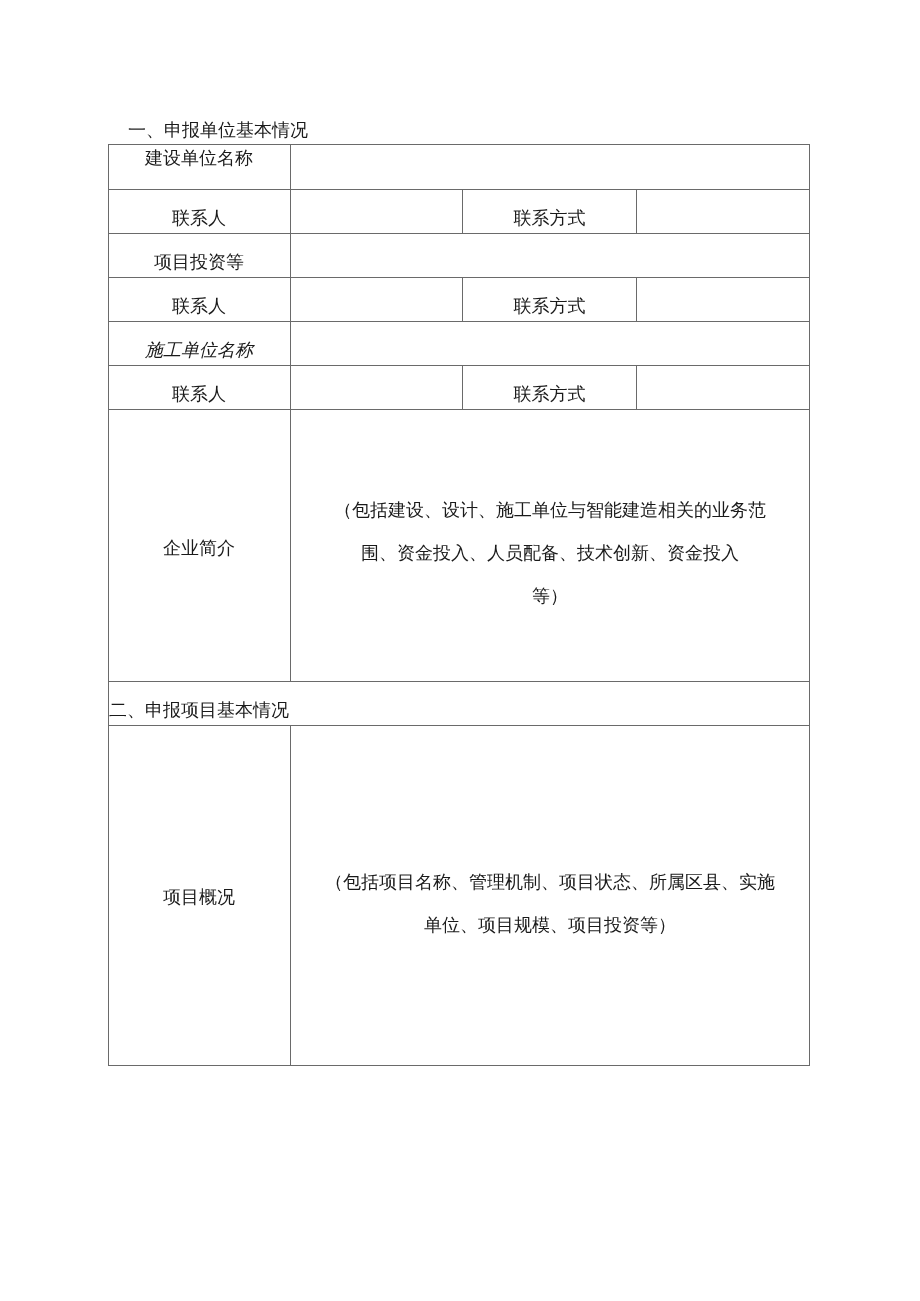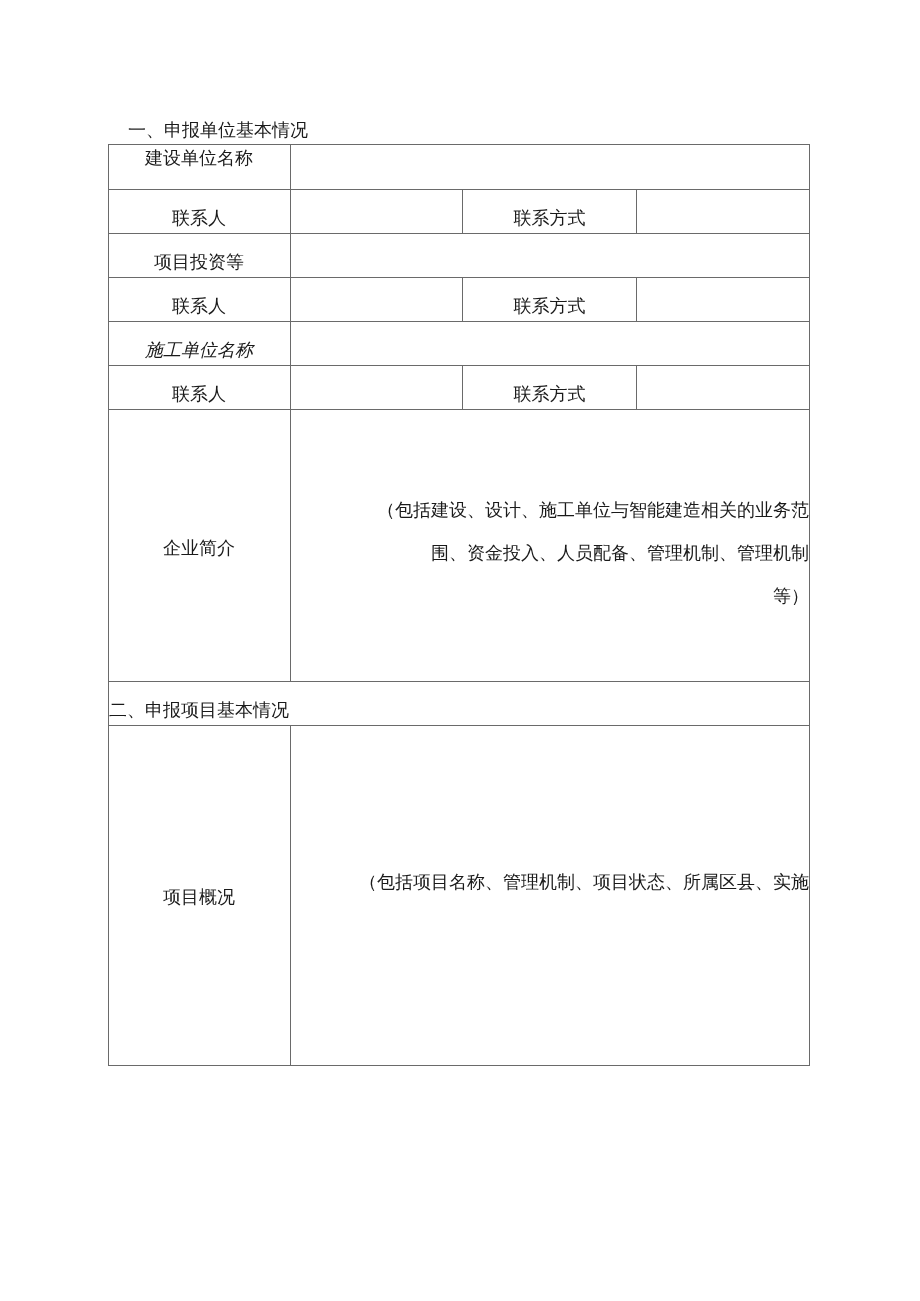--- a/index.html
+++ b/index.html
@@ -2,21 +2,21 @@
 <html><head>
 <meta charset="utf-8">
 <style>
   html, body { margin:0; padding:0; background:#ffffff; }
   body { width:920px; height:1301px; position:relative; font-family:"DejaVu Sans", "Liberation Sans", sans-serif; color:#1a1a1a; }
   .abs { position:absolute; }
   .title { font-size:18px; line-height:20px; white-space:nowrap; }
   .hline { position:absolute; height:1px; background:#6a6a6a; }
   .vline { position:absolute; width:1px; background:#6a6a6a; }
   .cell-text { position:absolute; font-size:18px; line-height:20px; white-space:nowrap; text-align:center; }
-  .para { position:absolute; font-size:18px; line-height:43px; text-align:right; }
+  .para { position:absolute; font-size:18px; line-height:43px; text-align:center; }
 </style>
 </head>
 <body>
 
 <div class="abs title" style="left:116px;top:120px;margin-left:12px;">一、申报单位基本情况</div>
 
 <div>
 
   <div class="hline" style="left:108px;top:144px;width:702px;"></div>
   <div class="hline" style="left:108px;top:189px;width:702px;"></div>
@@ -61,26 +61,27 @@
 
   <div class="cell-text" style="left:108px;width:182px;top:384px;">联系人</div>
   <div class="abs" style="left:291px;top:366px;width:171px;height:43px;"></div>
   <div class="cell-text" style="left:463px;width:173px;top:384px;">联系方式</div>
   <div class="abs" style="left:637px;top:366px;width:172px;height:43px;"></div>
 
   <div class="cell-text" style="left:108px;width:182px;top:538px;">企业简介</div>
   <div class="abs" style="left:291px;top:410px;width:518px;height:271px;">
     <div class="para" style="left:0;top:78px;width:518px;">
       <div>（包括建设、设计、施工单位与智能建造相关的业务范</div>
-      <div>围、资金投入、人员配备、管理机制、管理机制</div>
+      <div>围、资金投入、人员配备、技术创新、资金投入</div>
       <div>等）</div>
     </div>
   </div>
 
   <div class="abs title" style="left:109px;top:700px;">二、申报项目基本情况</div>
 
   <div class="cell-text" style="left:108px;width:182px;top:887px;">项目概况</div>
   <div class="abs" style="left:291px;top:726px;width:518px;height:339px;">
     <div class="para" style="left:0;top:134px;width:518px;">
       <div>（包括项目名称、管理机制、项目状态、所属区县、实施</div>
+      <div>单位、项目规模、项目投资等）</div>
     </div>
   </div>
 </div>
 
 </body></html>

